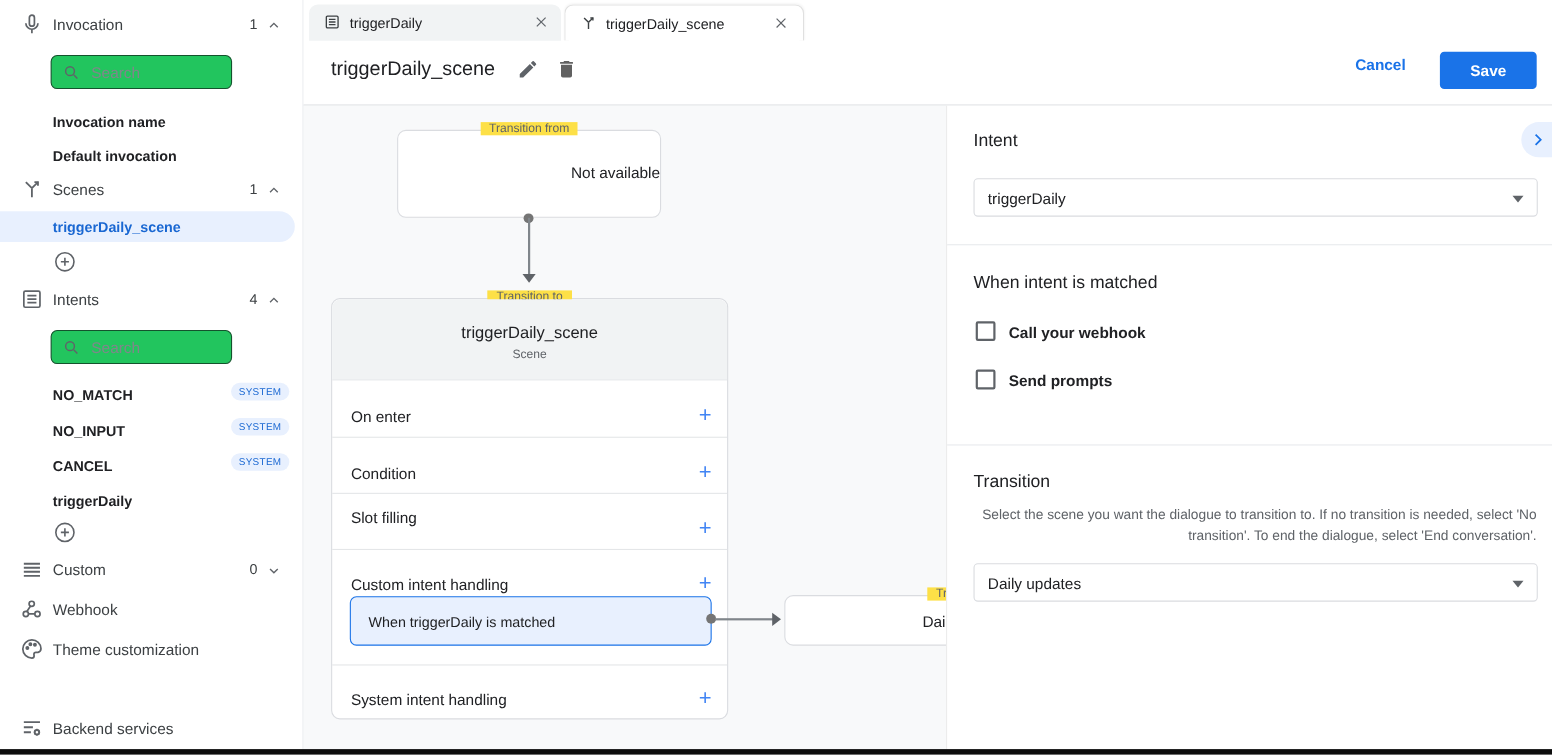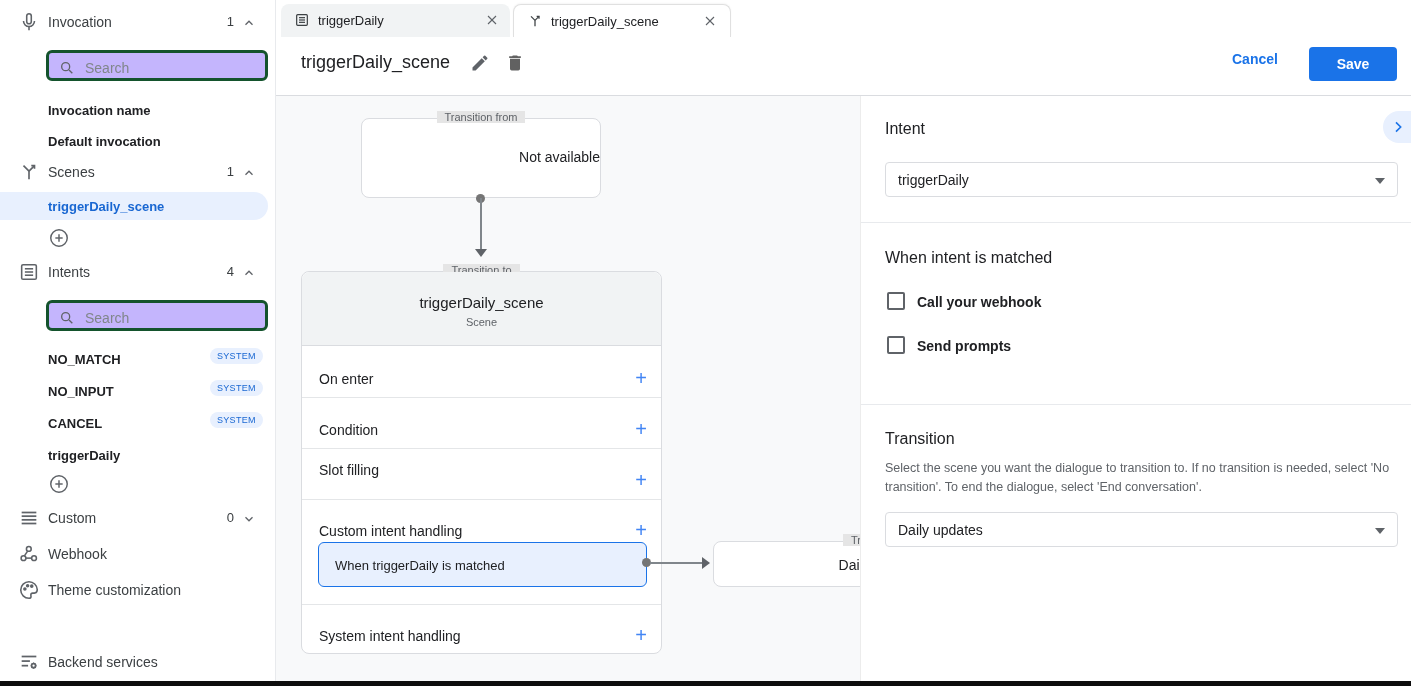--- a/index.html
+++ b/index.html
@@ -7,21 +7,21 @@
     font-family:"Liberation Sans", sans-serif; color:#202124; }
 
   
   #sidebar { position:absolute; left:0; top:0; width:276px; height:681px; background:#fff; border-right:1px solid #e8eaed; }
   .sb-head { position:absolute; left:0; width:272px; height:28px; cursor:pointer; }
   .sb-head .lbl { position:absolute; left:48px; top:6px; font-size:14px; color:#3c4043; }
   .sb-head .cnt { position:absolute; right:38px; top:6px; font-size:13px; color:#3c4043; }
   .sb-head .chev { position:absolute; right:16px; top:8px; }
   .sb-ico { position:absolute; left:18px; top:3px; width:22px; height:22px; }
   .sb-ico svg, .chev svg { display:block; }
-  .searchbox { position:absolute; left:46px; width:222px; height:31px; border:3px solid #14532d; border-radius:6px; background:#c4b5fd; }
+  .searchbox { position:absolute; left:46px; width:165px; height:31px; border:1px solid #14532d; border-radius:6px; background:#22c55e; }
   .searchbox svg { position:absolute; left:10px; top:7px; }
   .searchbox input { position:absolute; left:36px; top:1px; width:160px; height:27px; border:none; outline:none; font-size:14px; color:#3c4043; background:transparent; font-family:"Liberation Sans",sans-serif; }
   .searchbox input::placeholder { color:#80868b; }
   .sb-item { position:absolute; left:0; width:238px; height:24px; font-size:13px; font-weight:bold; color:#202124; cursor:pointer; }
   .sb-item .txt { position:absolute; left:48px; top:4px; }
   .sb-pill { position:absolute; left:0; width:268px; height:28px; background:#e8f0fe; border-radius:0 14px 14px 0; cursor:pointer; }
   .sb-pill .txt { position:absolute; left:48px; top:7px; font-size:13px; font-weight:bold; color:#1967d2; }
   .badge { position:absolute; left:210px; top:0px; height:16px; padding:0 7px; background:#e8f0fe; border-radius:9px; font-size:9px; font-weight:normal; color:#1967d2; line-height:16px; letter-spacing:.3px; }
   .plus-btn { position:absolute; left:48px; width:22px; height:22px; cursor:pointer; }
 
@@ -38,21 +38,21 @@
   .closex { stroke:#5f6368; stroke-width:1.6; }
   #page-title { position:absolute; left:25px; top:52px; font-size:18px; color:#202124; }
   .title-ico { position:absolute; top:53px; width:20px; height:20px; cursor:pointer; }
   #cancel-btn { position:absolute; left:956px; top:51px; font-size:14px; font-weight:bold; color:#1a73e8; cursor:pointer; background:none; border:none; font-family:"Liberation Sans",sans-serif; }
   #save-btn { position:absolute; left:1033px; top:47px; width:88px; height:34px; background:#1a73e8; color:#fff; font-size:14px; font-weight:bold; border:none; border-radius:4px; cursor:pointer; font-family:"Liberation Sans",sans-serif; }
 
   
   #canvas { position:absolute; left:276px; top:96px; width:584px; height:585px; background:#f8f9fa; overflow:hidden; }
   .node { position:absolute; border:1px solid #dadce0; border-radius:8px; background:#fff; }
   .legend { position:absolute; top:-8px; left:0; right:0; text-align:center; font-size:11px; color:#5f6368; pointer-events:none; }
-  .legend span { background:#e5e5e5; padding:0 8px; }
+  .legend span { background:#fde047; padding:0 8px; }
   #from-box { left:85px; top:22px; width:240px; height:80px; }
   #from-box .content { position:absolute; left:0; right:0; top:30px; text-align:right; font-size:14px; color:#202124; }
   .vline { position:absolute; left:204px; top:102px; width:2px; height:52px; background:#80868b; }
   .dot { position:absolute; width:9px; height:9px; border-radius:50%; background:#757575; }
   #dot-1 { left:200px; top:98px; }
   .arrow-down { position:absolute; left:199px; top:153px; width:0; height:0; border-left:6px solid transparent; border-right:6px solid transparent; border-top:8px solid #5f6368; }
 
   #scene-card { left:25px; top:175px; width:361px; height:383px; }
   #scene-card .chead { position:absolute; left:0; top:0; width:359px; height:74px; background:#f1f3f4; border-bottom:1px solid #dadce0; border-radius:8px 8px 0 0; cursor:pointer; }
   #scene-card .ctitle { position:absolute; left:0; right:0; top:22px; text-align:center; font-size:15px; color:#202124; }
@@ -71,21 +71,21 @@
   
   #panel { position:absolute; left:860px; top:96px; width:551px; height:585px; background:#fff; border-left:1px solid #ececec; }
   .p-h { position:absolute; left:24px; font-size:16px; color:#202124; }
   .p-divider { position:absolute; left:0; width:551px; height:1px; background:#e8eaed; }
   .select { position:absolute; left:24px; width:513px; height:35px; border:1px solid #dadce0; border-radius:4px; background:#fff; cursor:pointer; }
   .select .sval { position:absolute; left:12px; top:9px; font-size:14px; color:#202124; }
   .select .caret { position:absolute; right:12px; top:15px; width:0; height:0; border-left:5px solid transparent; border-right:5px solid transparent; border-top:6px solid #5f6368; }
   .cbrow { position:absolute; left:26px; height:20px; cursor:pointer; }
   .cbox { position:absolute; left:0; top:0; width:18px; height:18px; border:2px solid #5f6368; border-radius:2px; background:#fff; }
   .cblabel { position:absolute; left:30px; top:2px; font-size:14px; font-weight:bold; color:#202124; white-space:nowrap; }
-  #panel-desc { position:absolute; left:24px; top:363px; width:512px; font-size:12.5px; line-height:19px; color:#5f6368; }
+  #panel-desc { position:absolute; left:24px; top:363px; width:512px; font-size:12.5px; line-height:19px; color:#5f6368;text-align:right; }
   #collapse-bubble { position:absolute; right:0; top:15px; width:28px; height:32px; background:#e8f0fe; border-radius:16px 0 0 16px; cursor:pointer; }
   #collapse-bubble svg { position:absolute; left:7px; top:7px; }
 
   #bottom-bar { position:absolute; left:0; top:681px; width:1411px; height:5px; background:#0d0d0d; }
 </style>
 </head>
 <body>
 
 <div id="sidebar">
 

